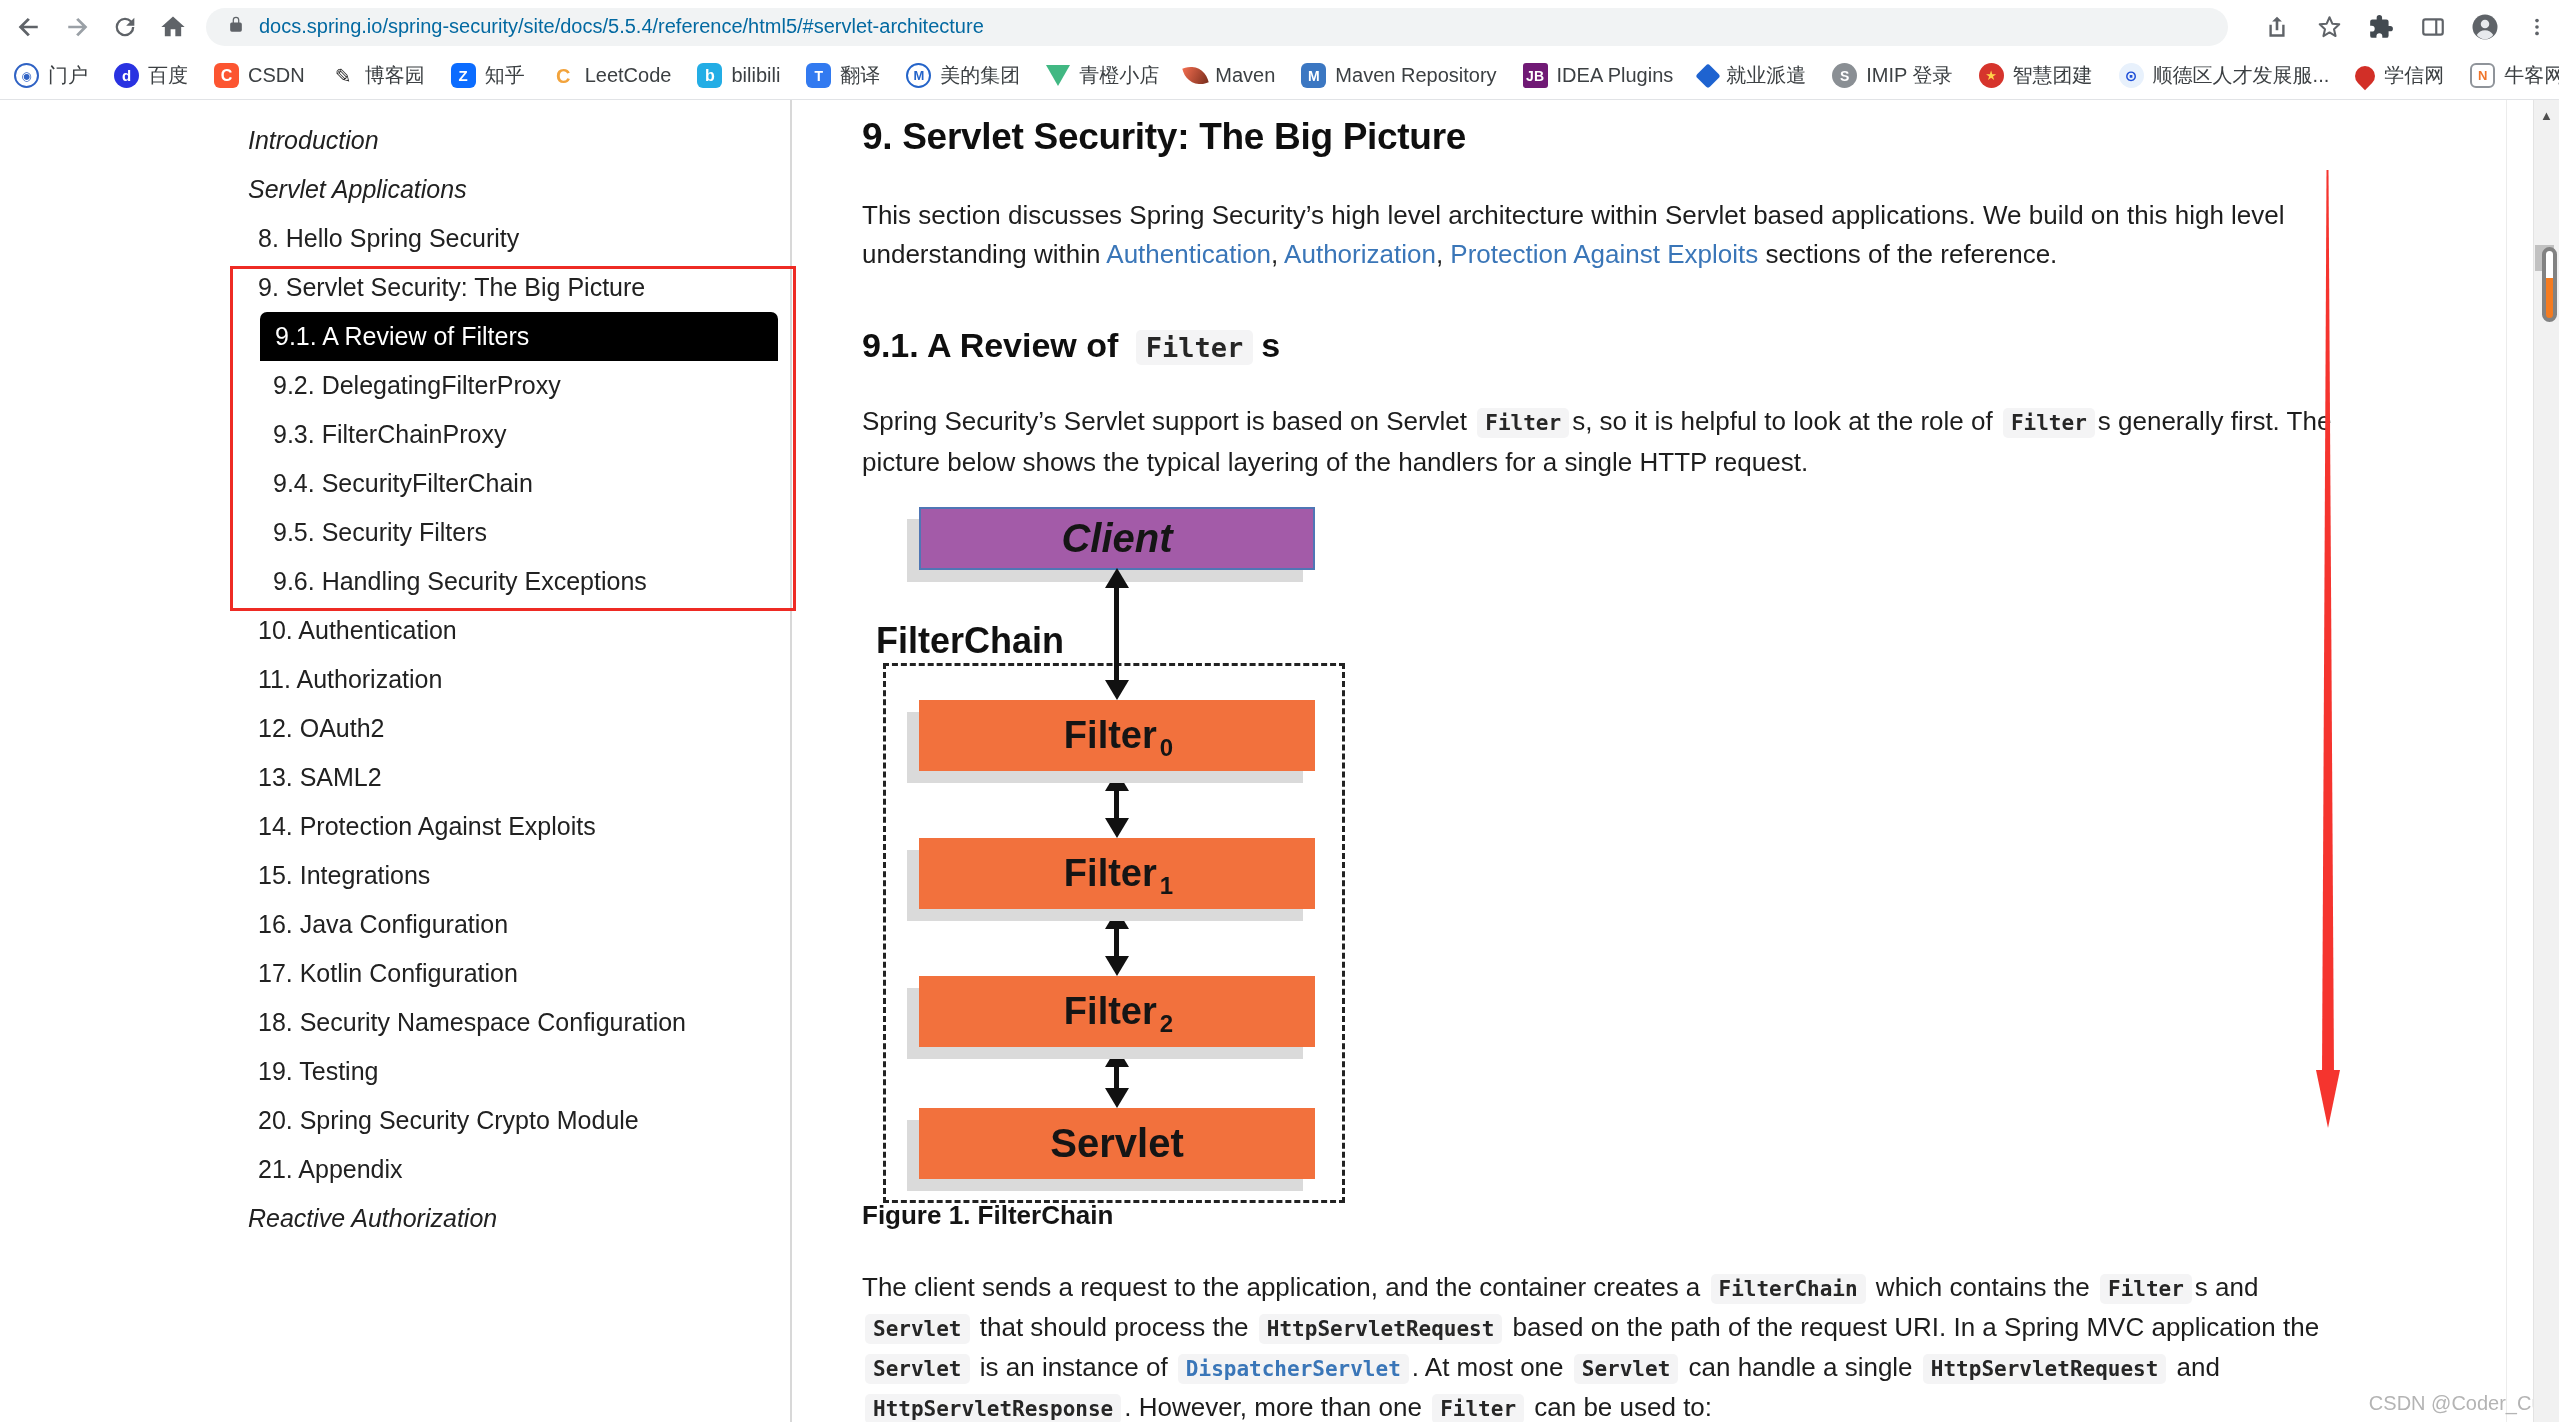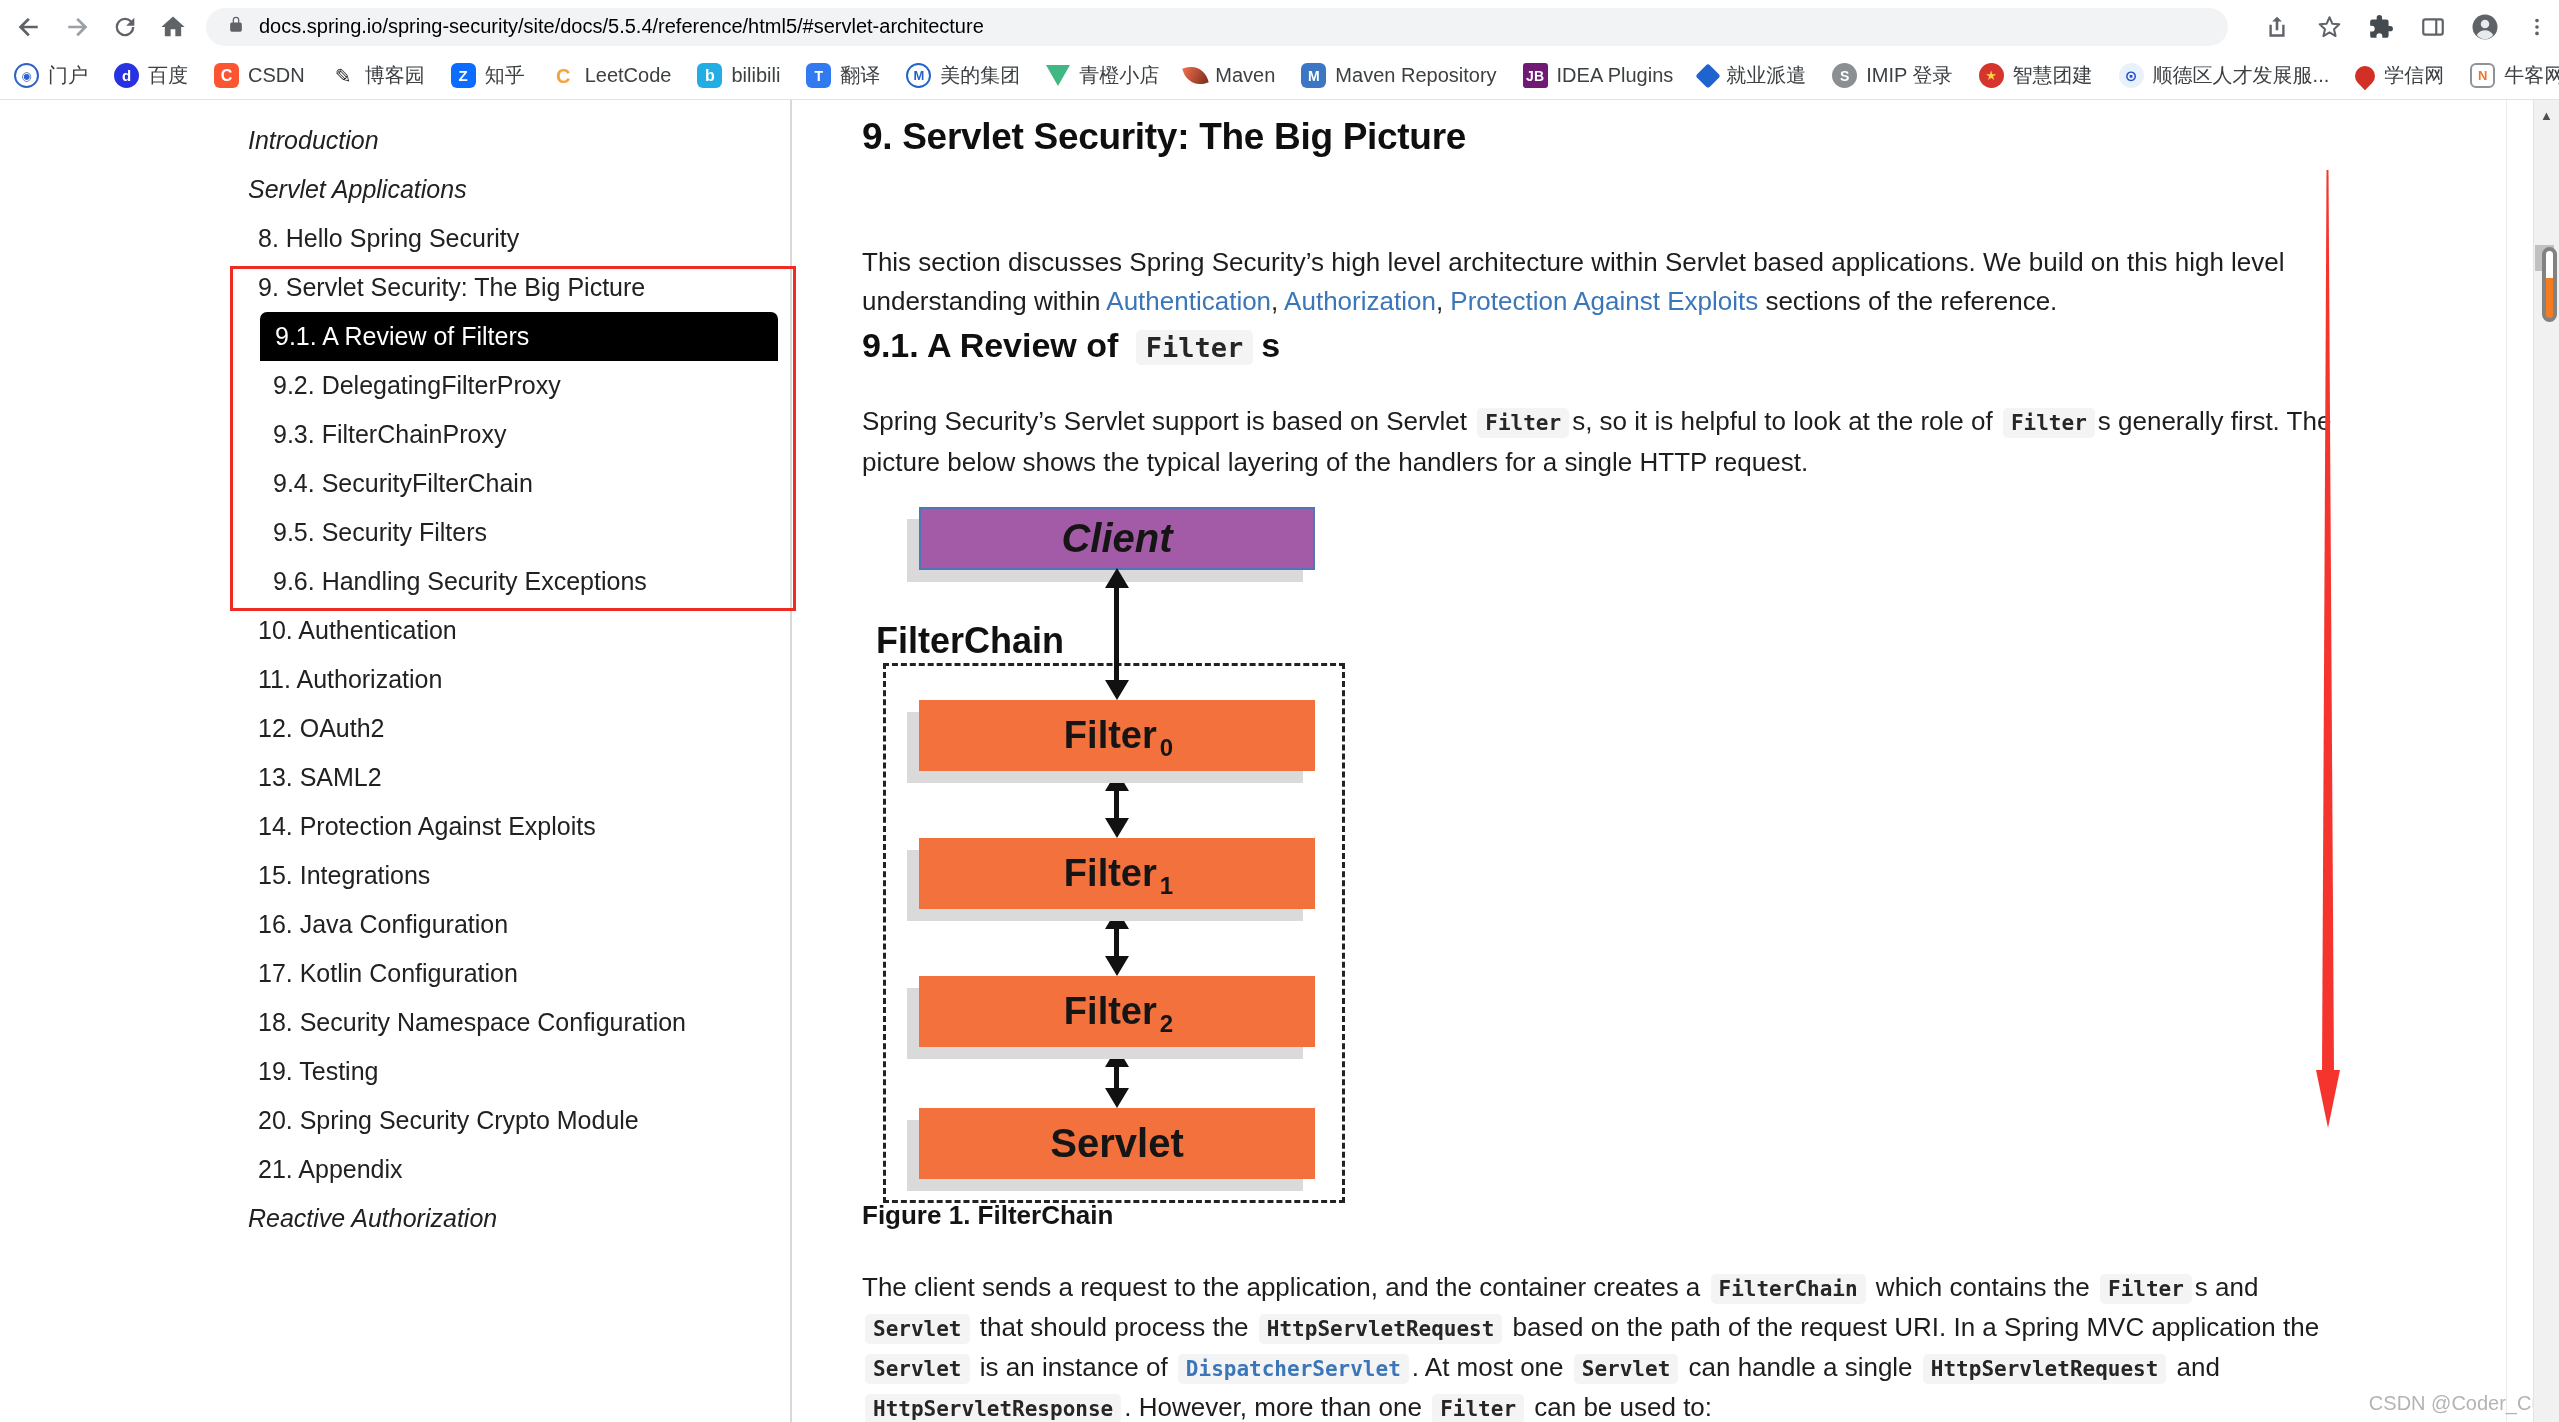--- a/index.html
+++ b/index.html
@@ -4,21 +4,21 @@
 <style>
   html,body{margin:0;padding:0;width:2559px;height:1422px;overflow:hidden;background:#fff;
     font-family:"Liberation Sans","DejaVu Sans",sans-serif;-webkit-font-smoothing:antialiased;}
   
   #chrome{position:absolute;left:0;top:0;right:0;height:99px;background:#fff;border-bottom:1px solid #e1e3e6;z-index:20;}
   .toolbar{height:53px;display:flex;align-items:center;padding-left:14px;}
   .nav-btns{display:flex;align-items:center;gap:18px;}
   .tb-ic{width:30px;height:30px;display:flex;align-items:center;justify-content:center;flex:none;}
   .omnibox{margin-left:18px;width:2022px;height:38px;background:#f1f3f4;border-radius:19px;
     display:flex;align-items:center;padding-left:20px;box-sizing:border-box;flex:none;}
-  .url{font-size:20px;color:#000000;margin-left:13px;white-space:nowrap;overflow:hidden;}
+  .url{font-size:20px;color:#0369a1;margin-left:13px;white-space:nowrap;overflow:hidden;}
   .right-icons{display:flex;align-items:center;gap:22px;margin-left:34px;}
   .bookmarks{height:45px;display:flex;align-items:center;padding:0 16px 0 14px;gap:26px;overflow:hidden;}
   .bm{display:flex;align-items:center;gap:9px;flex:none;}
   .bm-ic{width:25px;height:25px;display:flex;align-items:center;justify-content:center;font-weight:700;
     box-sizing:border-box;flex:none;line-height:1;}
   .bm-lb{font-size:20px;color:#3c4043;white-space:nowrap;}
   .sp-vue{width:0!important;height:0!important;border-left:12px solid transparent;border-right:12px solid transparent;
     border-top:21px solid #41b883;background:transparent!important;border-radius:0!important;}
   .sp-maven{width:21px!important;height:21px!important;background:linear-gradient(135deg,#f26d4f,#7a2e1d)!important;
     border-radius:0 85% 0 85%!important;transform:rotate(-18deg);}
@@ -34,21 +34,21 @@
   .toc-row.sel{padding-left:260px;}
   .toc-pill{display:inline-block;width:518px;height:60px;line-height:48px;background:#000;color:#fff;
     border-radius:7px;padding-left:15px;box-sizing:border-box;vertical-align:top;}
   #toc-redbox{position:absolute;left:230px;top:266px;width:560px;height:339px;border:3px solid #ee2b24;z-index:6;pointer-events:none;}
   #sidebar-divider{position:absolute;left:790px;top:100px;bottom:0;width:2px;background:#d8d8d8;}
   #content-edge{position:absolute;left:2506px;top:100px;bottom:0;width:1px;background:#ececec;}
   
   .h1{position:absolute;left:862px;top:116px;font-size:37px;font-weight:700;color:#0f0f0f;letter-spacing:-0.3px;}
   .h2{position:absolute;left:862px;top:326px;font-size:34px;font-weight:700;color:#0f0f0f;}
   .para{position:absolute;left:862px;width:1478px;font-size:26px;line-height:39px;color:#1d1d1d;}
-  #p1{top:196px;margin-top:47px;}
+  #p1{top:196px;}
   #p2{top:402px;}
   #p3{top:1268px;line-height:38px;}
   #figcap{position:absolute;left:862px;top:1200px;font-size:26px;font-weight:700;color:#141414;}
   .seg-code,.seg-codelink{font-family:"DejaVu Sans Mono","Liberation Mono",monospace;font-size:21px;font-weight:700;
     background:#f4f4f5;border-radius:5px;padding:3px 8px;margin:0 3px;color:#262626;white-space:nowrap;}
   .seg-link{color:#3a76b8;cursor:pointer;}
   .seg-codelink{color:#3a76b8;cursor:pointer;}
   .h2 .seg-code{font-size:27px;padding:2px 10px;margin:0 8px;}
   
   #figure{position:absolute;left:862px;top:498px;width:560px;height:712px;}

